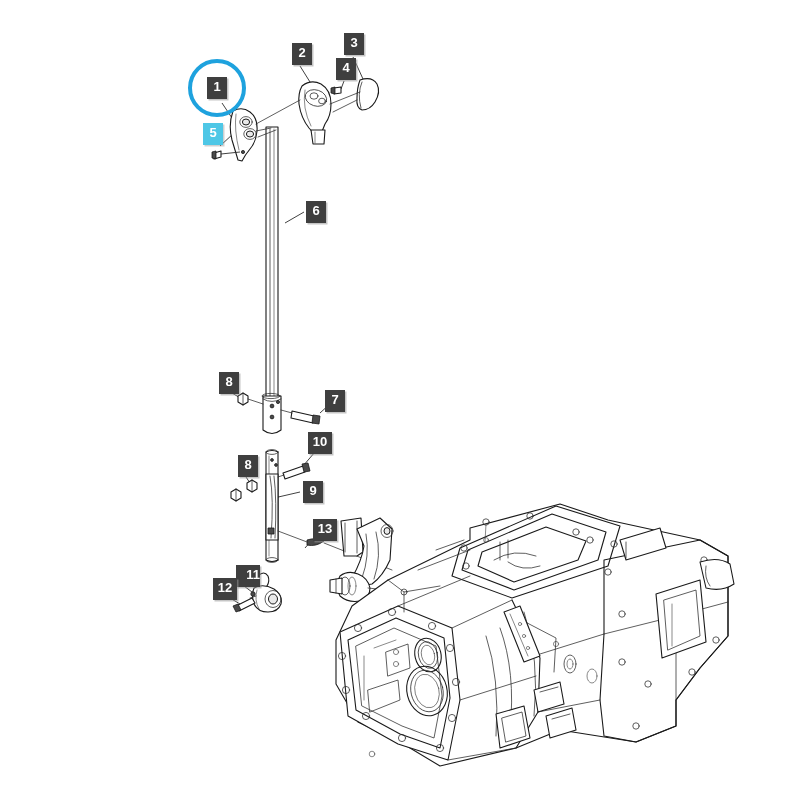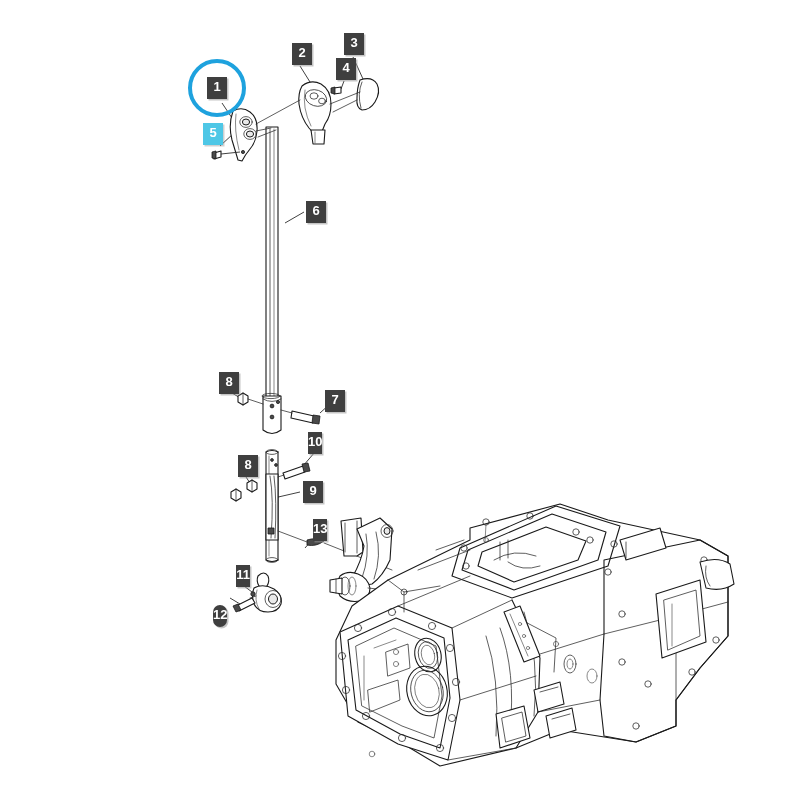--- a/index.html
+++ b/index.html
@@ -30,21 +30,21 @@
     font-size: 13px;
     line-height: 20px;
     text-align: center;
     width: 20px;
     height: 22px;
     background: #3f3f3f;
     box-shadow: 1.5px 1.5px 0 rgba(150,150,150,0.55);
     letter-spacing: 0px;
     user-select: none;
   }
-  .callout.wide { width: 14px; }
+  .callout.wide { width: 24px; }
   .callout.hl {
     background: #4ec7e6;
     box-shadow: 1.5px 1.5px 0 rgba(150,150,150,0.45);
   }
   .ring {
     position: absolute;
     border-radius: 50%;
     border: 4px solid #1ea2de;
     box-sizing: border-box;
     background: transparent;
@@ -345,15 +345,15 @@
 <div class="callout" style="left:292px; top:43px;">2</div>
 <div class="callout" style="left:344px; top:33px;">3</div>
 <div class="callout" style="left:336px; top:58px;">4</div>
 <div class="callout hl" style="left:203px; top:123px;">5</div>
 <div class="callout" style="left:306px; top:201px;">6</div>
 <div class="callout" style="left:325px; top:390px;">7</div>
 <div class="callout" style="left:219px; top:372px;">8</div>
 <div class="callout" style="left:303px; top:481px;">9</div>
 <div class="callout wide" style="left:308px; top:432px;">10</div>
 <div class="callout wide" style="left:236px; top:565px;text-align:right;">11</div>
-<div class="callout wide" style="left:213px; top:605px;border-radius:9px;">12</div>
+<div class="callout wide" style="left:213px; top:578px;">12</div>
 <div class="callout wide" style="left:313px; top:519px;">13</div>
 <div class="callout" style="left:238px; top:455px;">8</div>
 
 </body></html>

